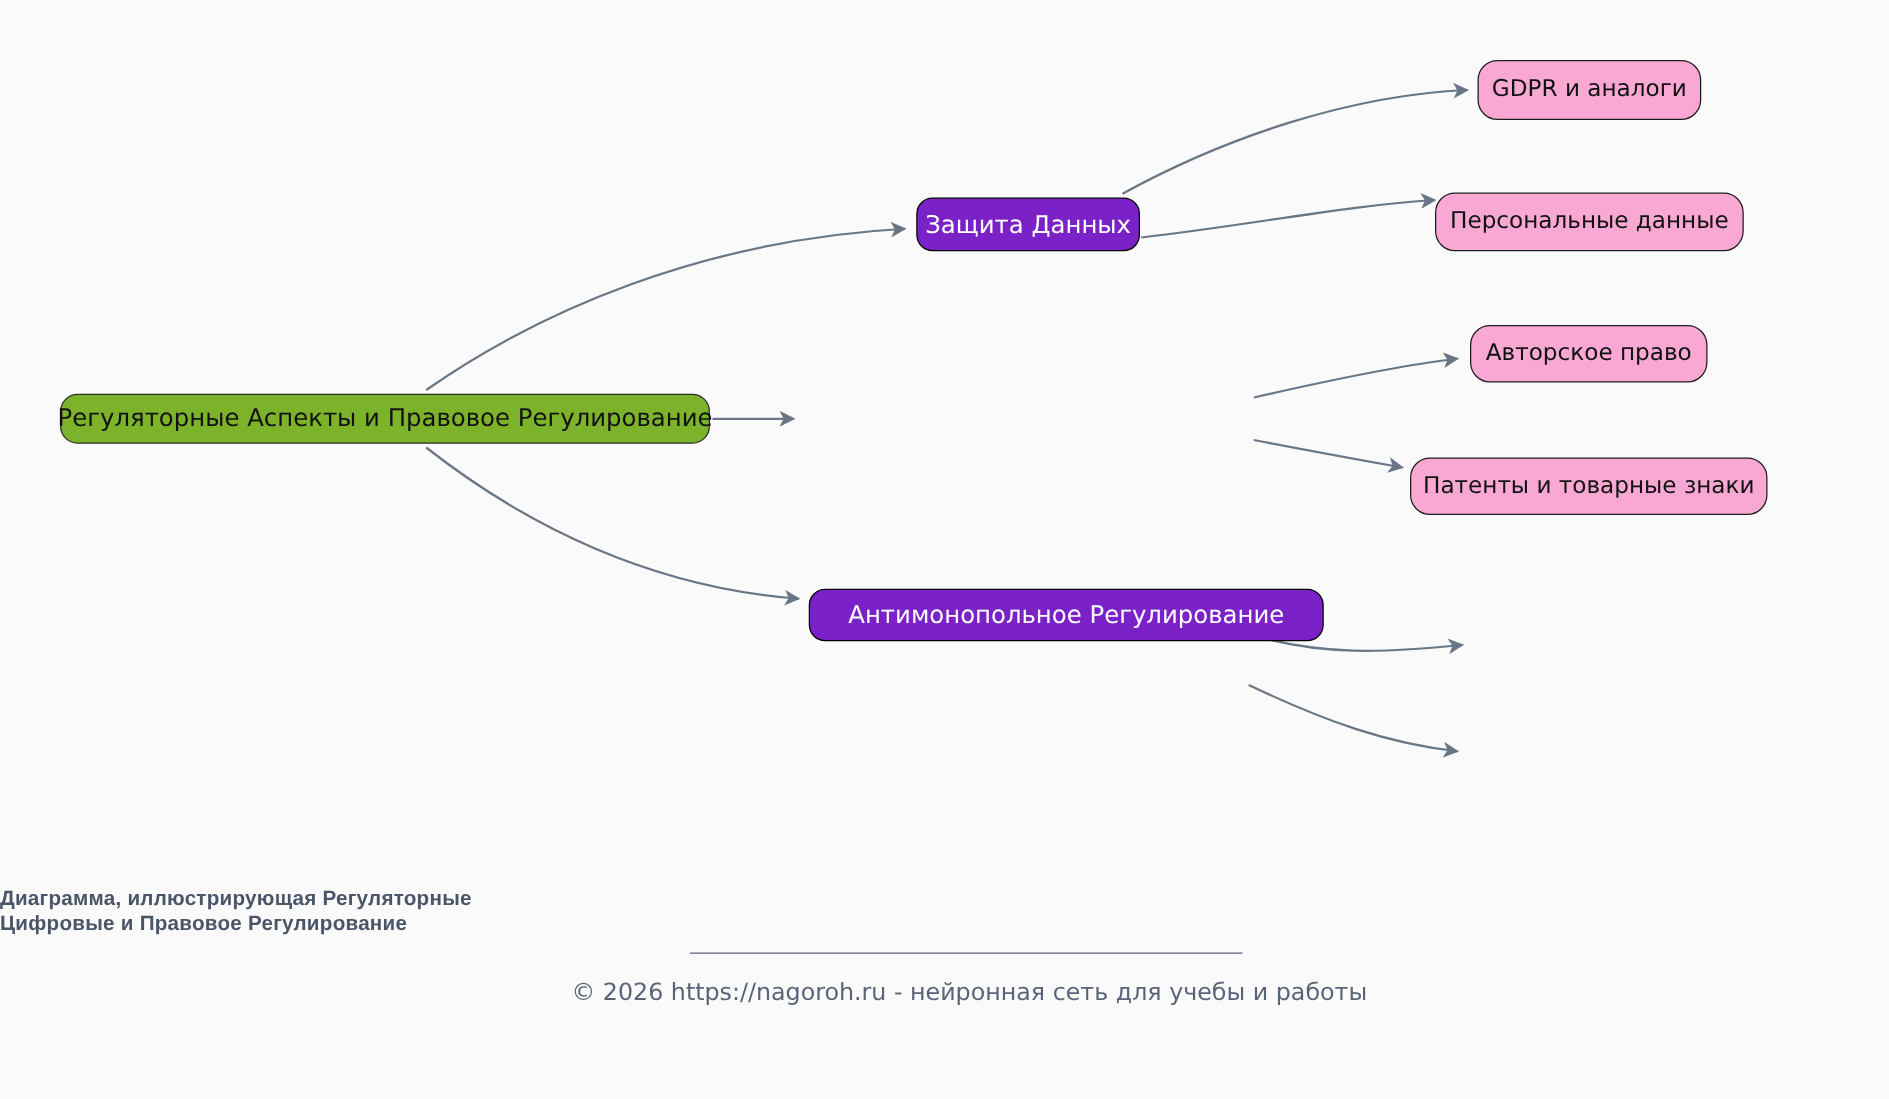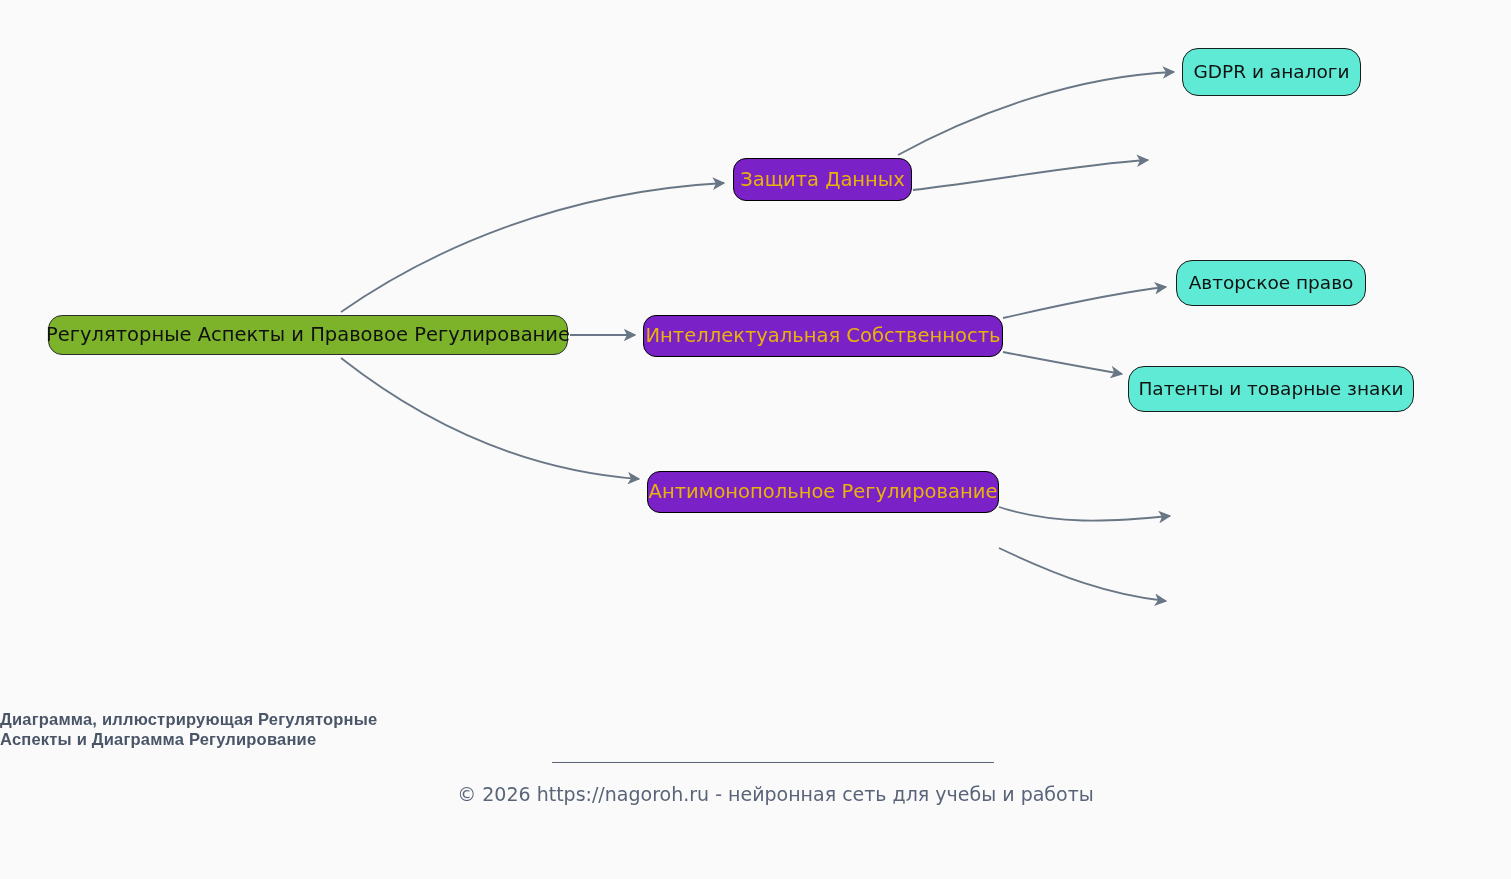--- a/index.html
+++ b/index.html
@@ -48,27 +48,27 @@
     border-radius: 14px;
     color: #111111;
     font-size: 19.5px;
     padding: 0 12px;
   }
 
   .node-branch {
     background: #7a22c8;
     border: 1.8px solid #000000;
     border-radius: 13px;
-    color: #eab308;
+    color: #ffffff;
     font-size: 19.5px;
     padding: 0 12px;
   }
 
   .node-leaf {
-    background: #5eead4;
+    background: #f9a8d4;
     border: 1.5px solid #1c1c1c;
     border-radius: 16px;
     color: #111111;
     font-size: 18.5px;
     padding: 0 12px;
   }
 
   .caption {
     position: absolute;
     left: 0;
@@ -136,44 +136,44 @@
   </div>
 
   <div class="node node-branch" style="left:733px; top:158px; width:179px; height:43px;">
     <span>Защита Данных</span>
   </div>
 
   <div class="node node-leaf" style="left:1182px; top:48px; width:179px; height:48px;">
     <span>GDPR и аналоги</span>
   </div>
 
+  <div class="node node-leaf" style="left:1148px; top:154px; width:247px; height:47px;">
+    <span>Персональные данные</span>
+  </div>
 
-  <div class="node node-branch" style="left:643px; top:315px; width:360px; height:42px;">
-    <span>Интеллектуальная Собственность</span>
-  </div>
 
   <div class="node node-leaf" style="left:1176px; top:260px; width:190px; height:46px;">
     <span>Авторское право</span>
   </div>
 
   <div class="node node-leaf" style="left:1128px; top:366px; width:286px; height:46px;">
     <span>Патенты и товарные знаки</span>
   </div>
 
-  <div class="node node-branch" style="left:647px; top:471px; width:352px; height:42px;">
+  <div class="node node-branch" style="left:647px; top:471px; width:412px; height:42px;">
     <span>Антимонопольное Регулирование</span>
   </div>
 
 
 
   <div class="caption" style="top:709px;">
     <span>Диаграмма, иллюстрирующая Регуляторные</span>
   </div>
   <div class="caption" style="top:729px;">
-    <span>Аспекты и Диаграмма Регулирование</span>
+    <span>Цифровые и Правовое Регулирование</span>
   </div>
 
   <div class="caption-rule" style="left:552px; top:762px; width:442px;"></div>
 
   <div class="footer" style="top:783px;">
     <span>© 2026 https://nagoroh.ru - нейронная сеть для учебы и работы</span>
   </div>
 
 </div>
 

